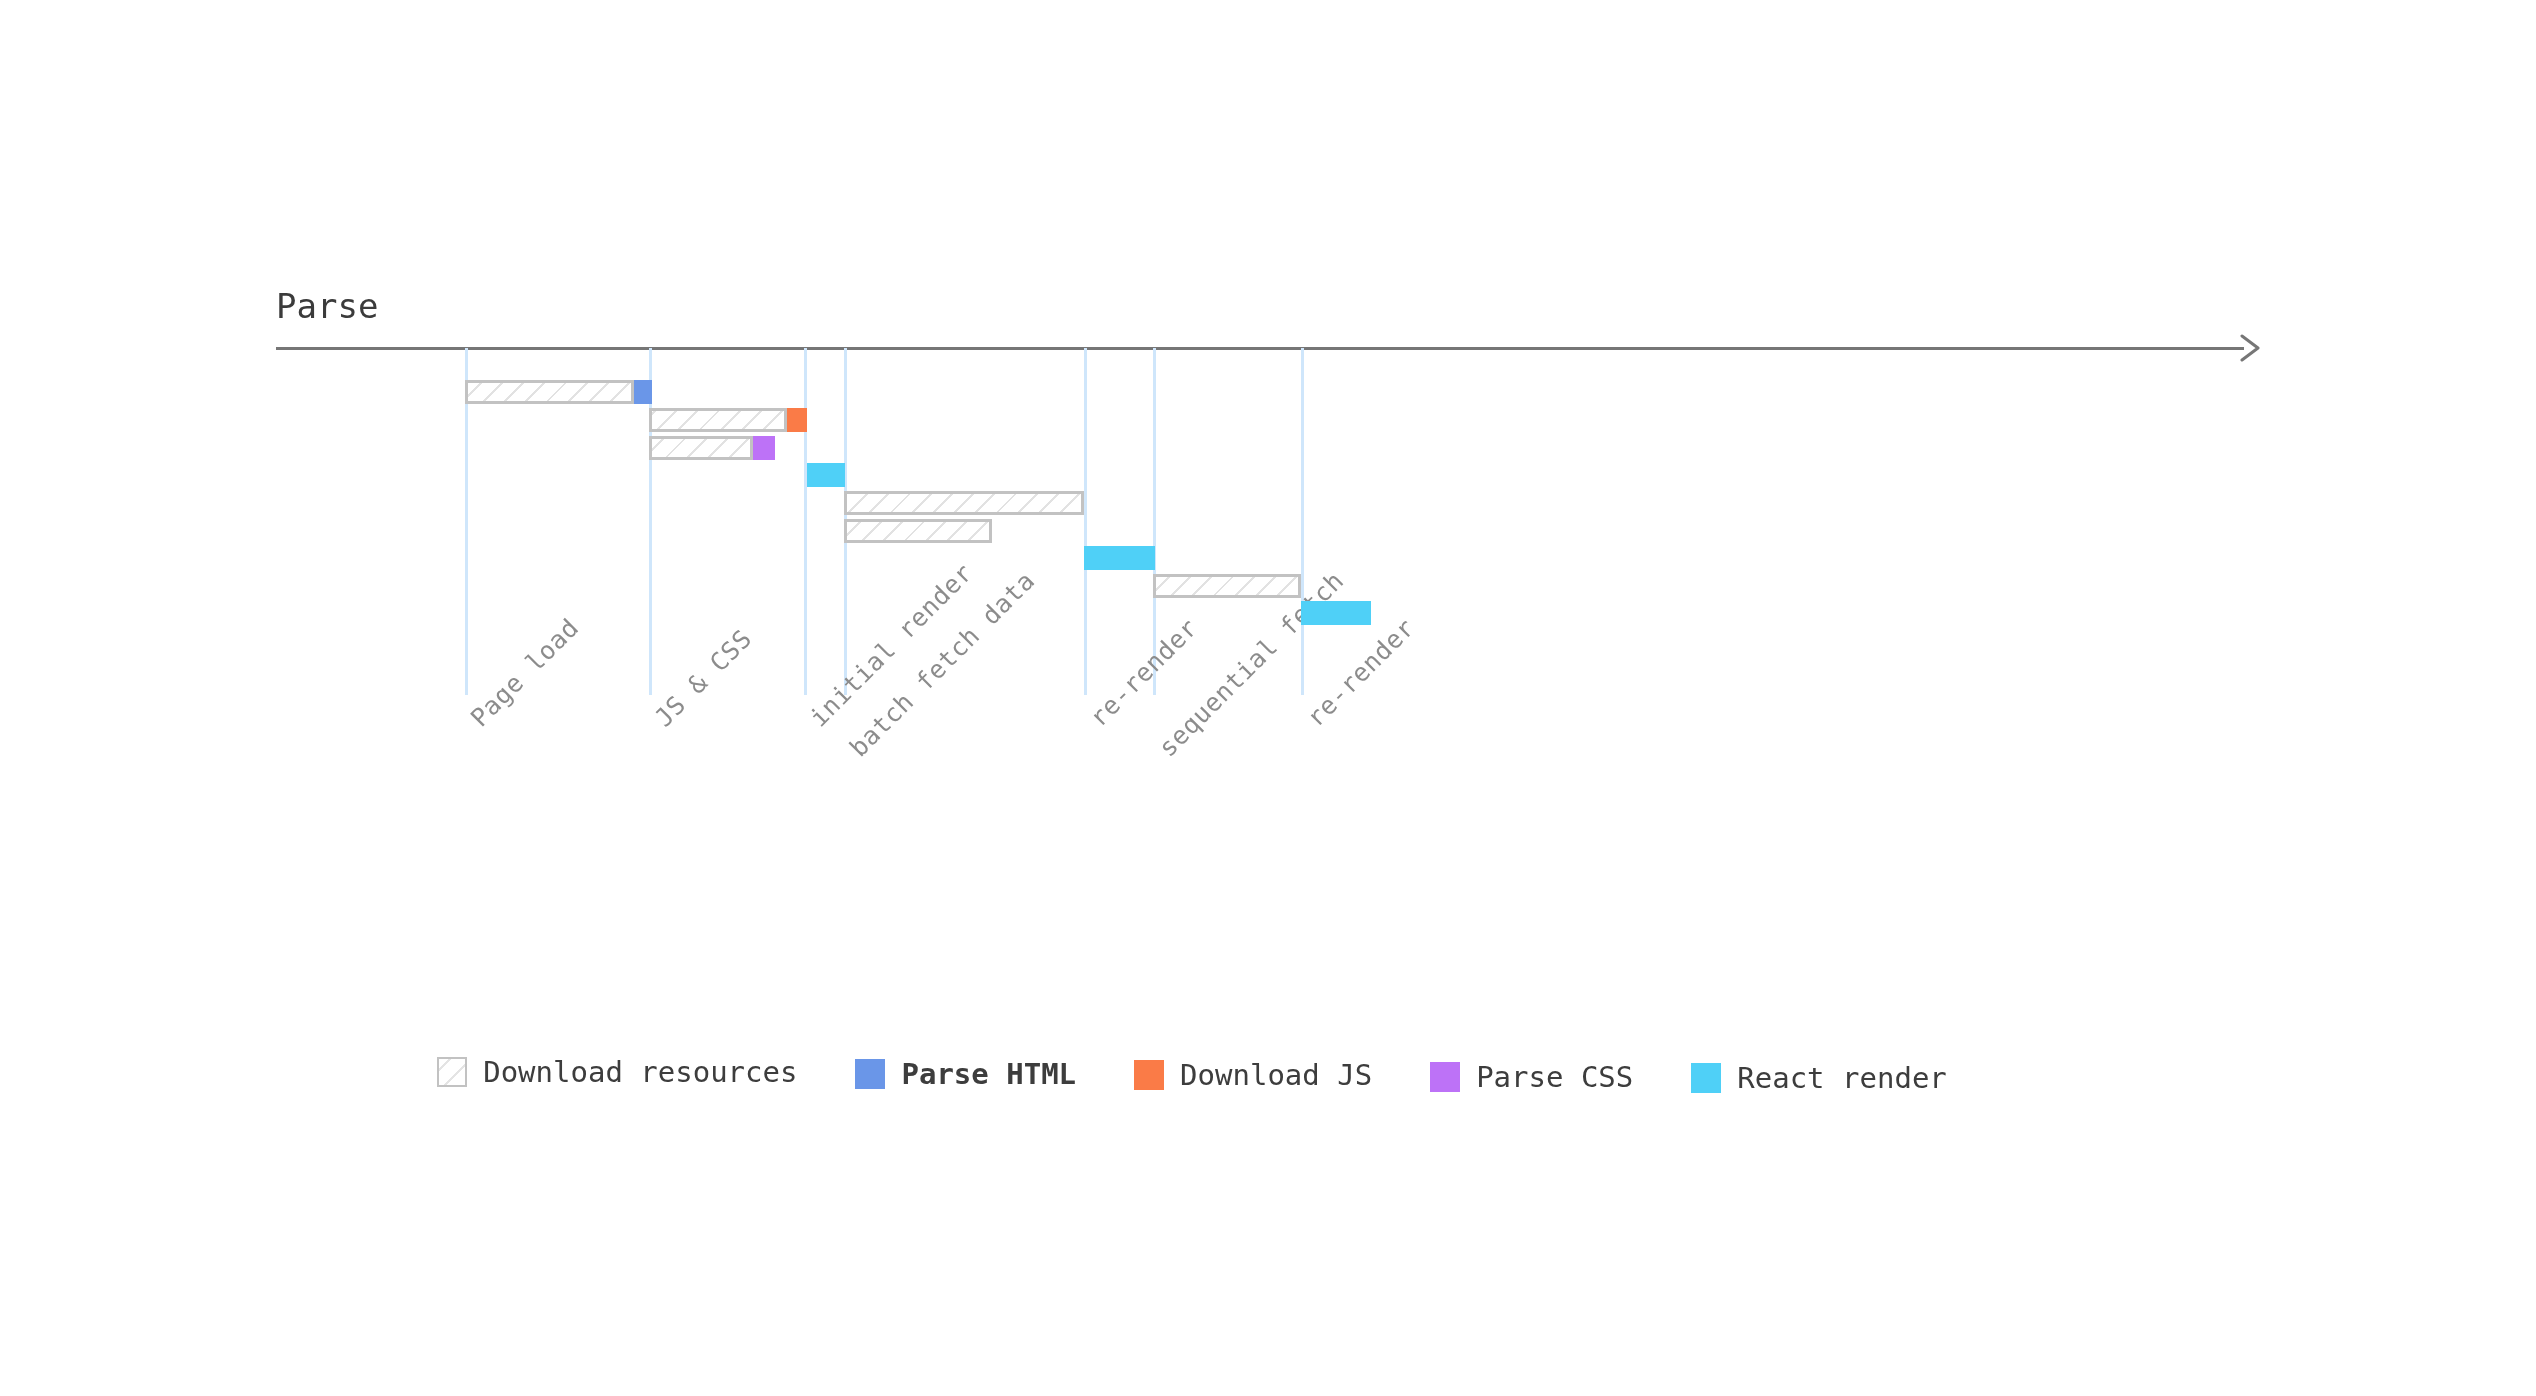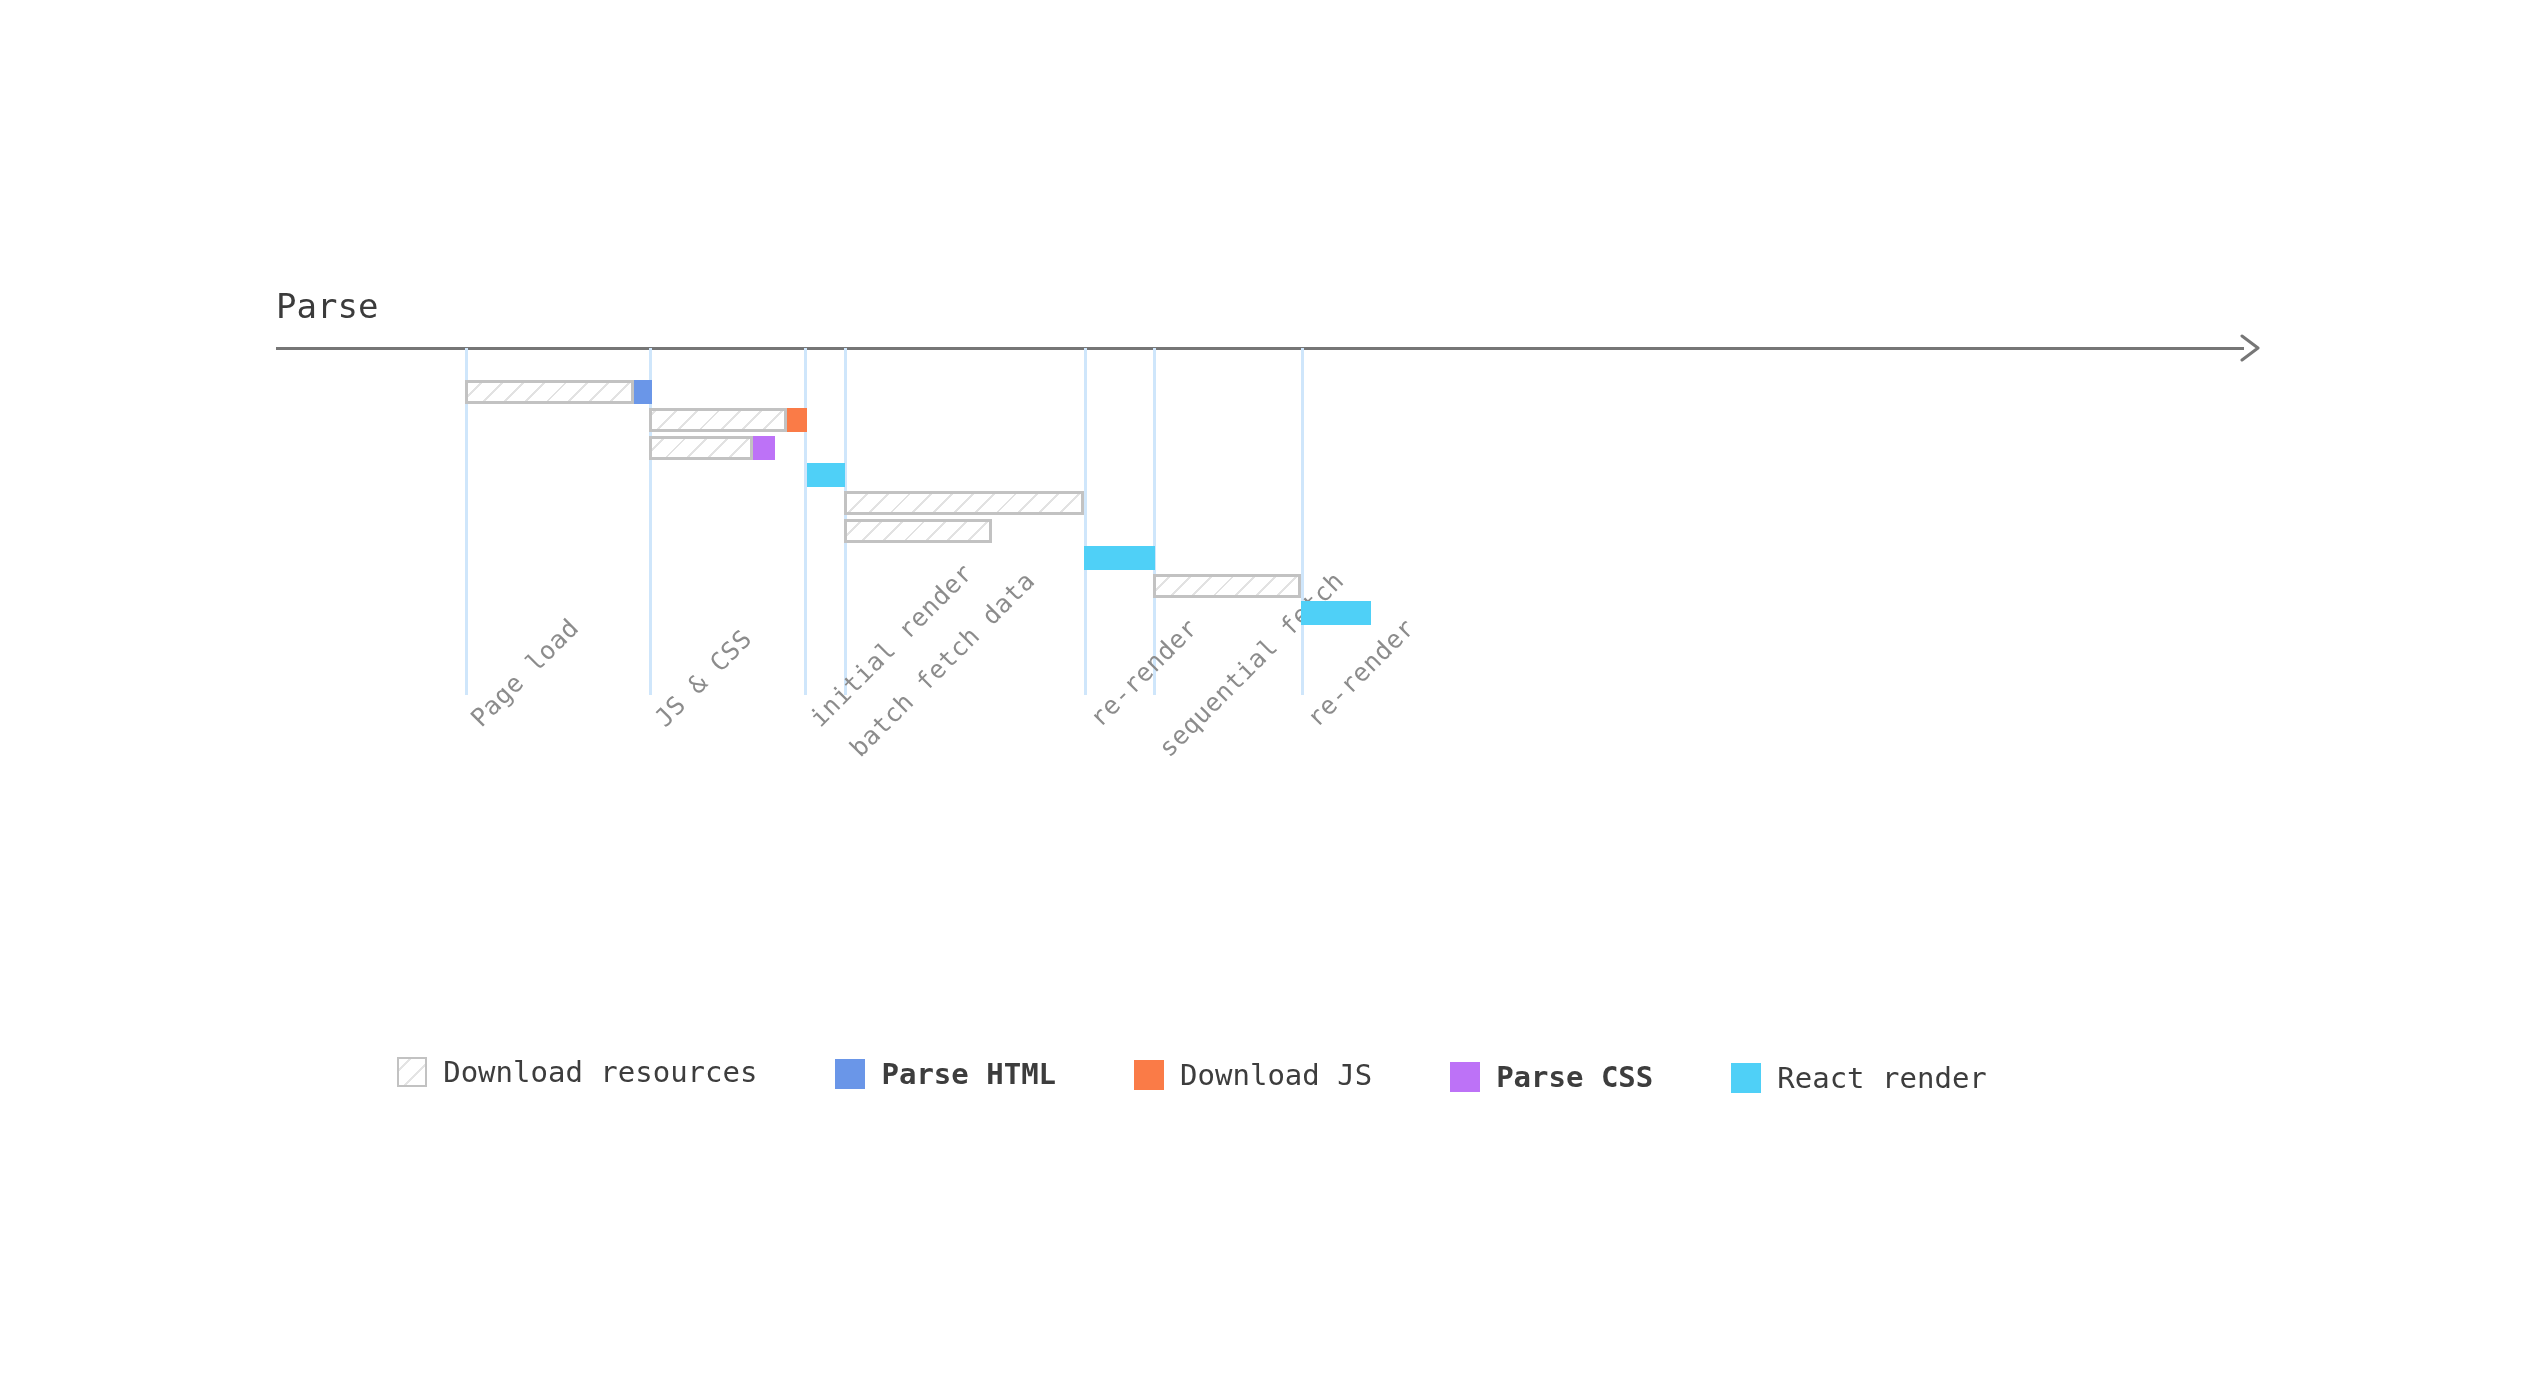--- a/index.html
+++ b/index.html
@@ -76,21 +76,21 @@
   .bar.solid{border:0;}
 
   
   .legend{
     position:absolute;
     left:0; top:1055px;
     width:2384px;
     display:flex;
     justify-content:center;
     align-items:flex-start;
-    gap:78px;
+    gap:58px;
   }
   .legend-item{
     display:flex;
     align-items:center;
     gap:16px;
     white-space:nowrap;
   }
   .legend-swatch{
     width:30px;height:30px;
     box-sizing:border-box;
@@ -167,21 +167,21 @@
         <span class="legend-label">Download resources</span>
       </div>
       <div class="legend-item shift-down" style="margin-top: 2px; font-weight: bold;">
         <span class="legend-swatch" style="background: rgb(106, 150, 232);"></span>
         <span class="legend-label">Parse HTML</span>
       </div>
       <div class="legend-item shift-down" style="margin-top: 3px;">
         <span class="legend-swatch" style="background: rgb(250, 123, 71);"></span>
         <span class="legend-label">Download JS</span>
       </div>
-      <div class="legend-item shift-down" style="margin-top: 5px; font-weight: bold;">
+      <div class="legend-item shift-down" style="margin-top: 5px;">
         <span class="legend-swatch" style="background: rgb(189, 114, 247);"></span>
         <span class="legend-label">Parse CSS</span>
       </div>
       <div class="legend-item shift-down" style="margin-top: 6px;">
         <span class="legend-swatch" style="background: rgb(79, 208, 247);"></span>
         <span class="legend-label">React render</span>
       </div>
     </div>
 
 </div>

